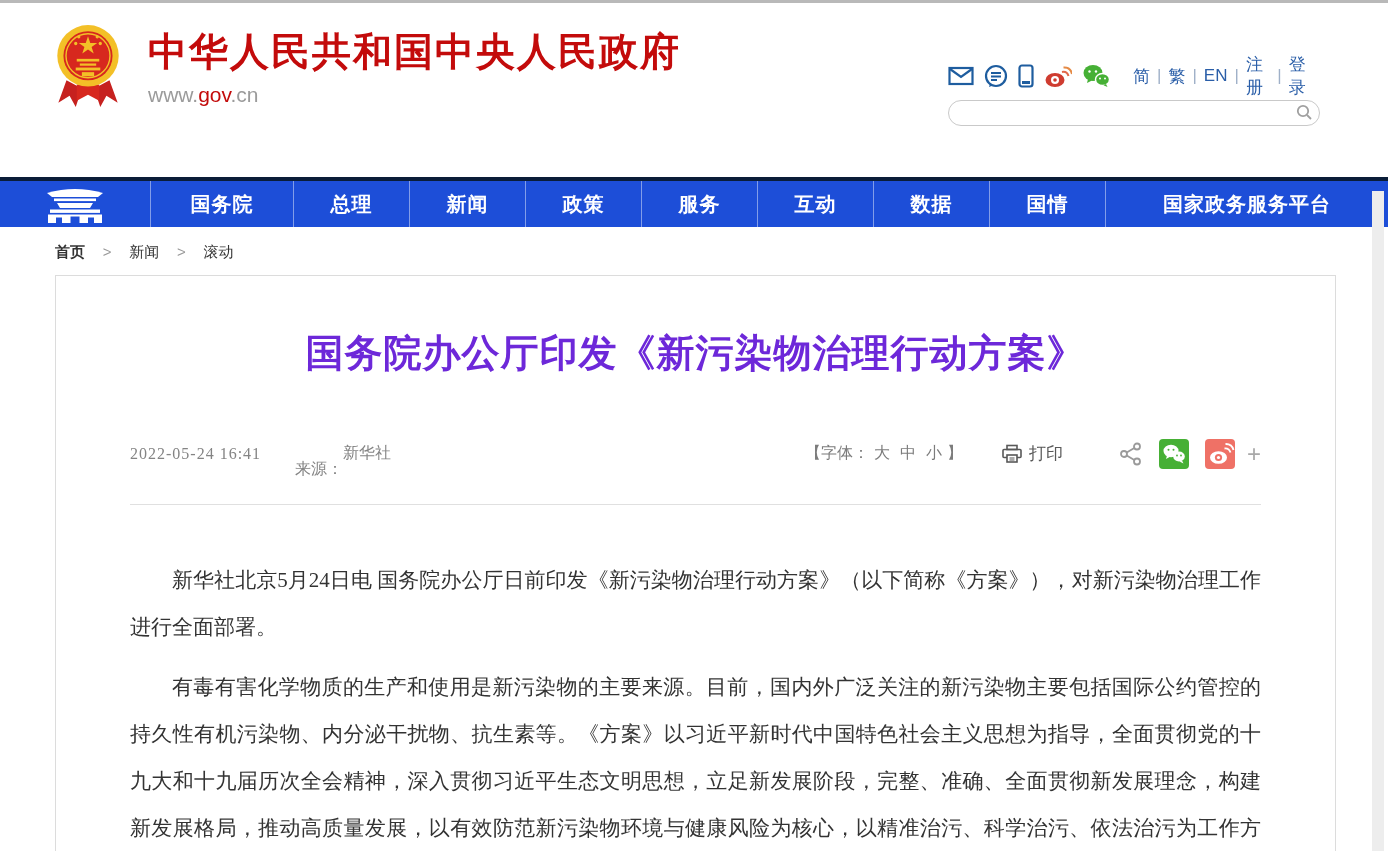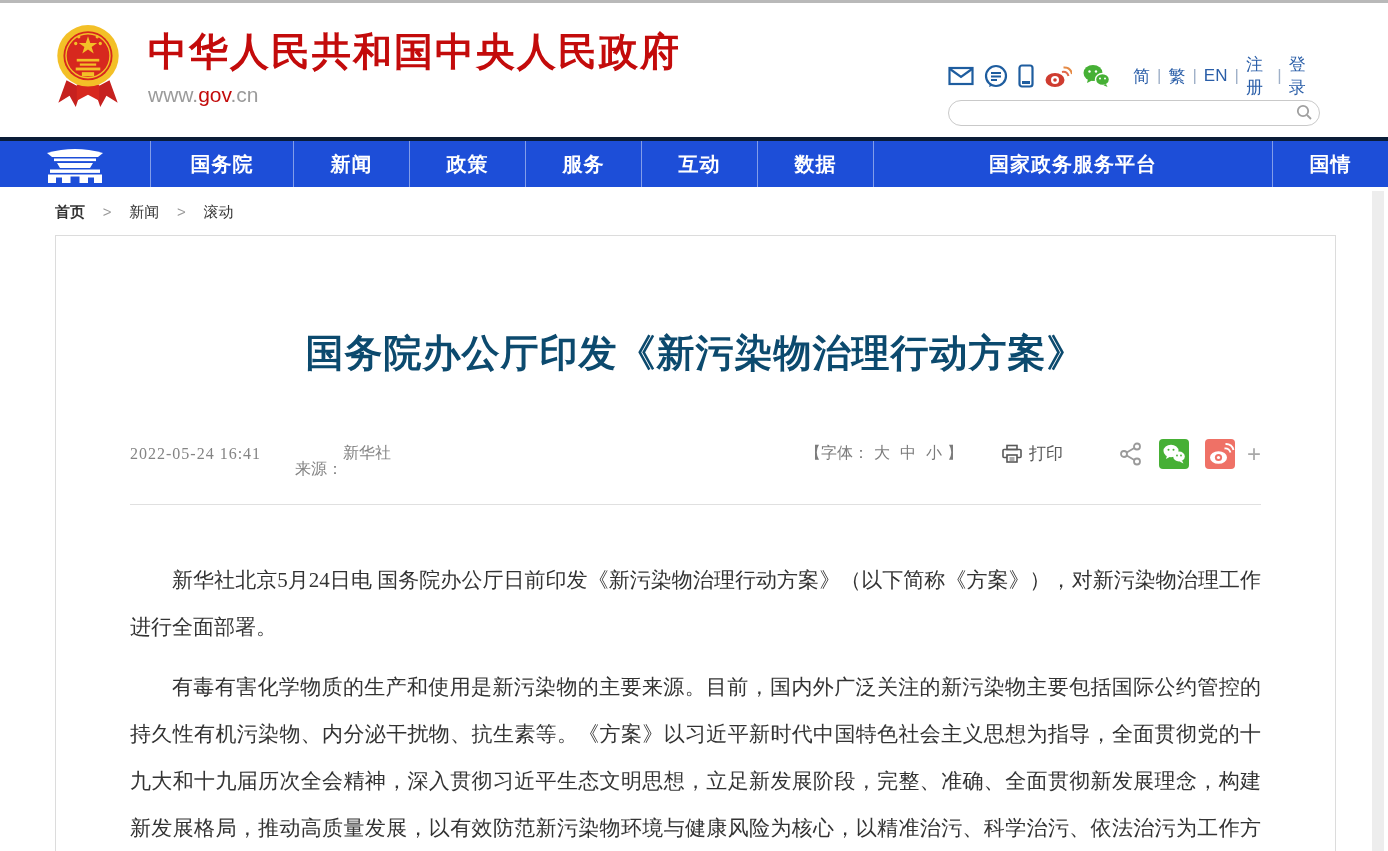--- a/index.html
+++ b/index.html
@@ -1,21 +1,21 @@
 <!DOCTYPE html>
 <html lang="zh"><head>
 <meta charset="utf-8">
 <style>
   * { margin:0; padding:0; box-sizing:border-box; }
   html,body { width:1388px; height:851px; overflow:hidden; background:#fff;
               font-family:"Liberation Sans", sans-serif; }
   .top-line { height:3px; background:#b9b9b9; }
 
   
-  .site-header { position:relative; height:134px; background:#fff; }
+  .site-header { position:relative; height:174px; background:#fff; }
   .logo-area { position:absolute; left:52px; top:10px; display:flex; align-items:flex-start; }
   .emblem { width:72px; height:88px; margin-top:8px; }
   .title-block { margin-left:24px; margin-top:12px; }
   .site-title { font-size:39px; font-weight:bold; color:#c30b0b; letter-spacing:2px;
                 font-family:"Liberation Sans", sans-serif; }
   .site-url { margin-top:4px; font-size:21px; color:#9b9b9b; font-family:"Liberation Sans", sans-serif; }
   .site-url .red { color:#c30b0b;margin-top:15px; }
 
   .header-right { position:absolute; right:68px; top:58px; width:372px; }
   .icon-row { display:flex; align-items:center; justify-content:flex-start; height:30px; }
@@ -40,22 +40,22 @@
   
   .breadcrumb { margin:16px 0 0 55px; font-size:15px; color:#333;
                 font-family:"Liberation Serif", serif; }
   .breadcrumb .home { font-weight:bold; cursor:pointer; }
   .breadcrumb .bsep { color:#999; margin:0 14px; font-family:"Liberation Sans", sans-serif; }
   .breadcrumb .bc { cursor:pointer; }
 
   
   .content-card { margin:13px 52px 0 55px; width:1281px; min-height:620px;
                   background:#fff; border:1px solid #dcdcdc; padding:52px 74px 60px 74px; }
-  .article-title { text-align:center; font-size:38px; font-weight:600; color:#0c4a6e;
-                   letter-spacing:1px; font-family:"Liberation Sans", sans-serif;margin-top:40px; }
+  .article-title { text-align:center; font-size:38px; font-weight:600; color:#6d28d9;
+                   letter-spacing:1px; font-family:"Liberation Sans", sans-serif; }
   .meta-row { margin-top:48px; display:flex; justify-content:space-between; align-items:center;
               font-size:16px; color:#848484; font-family:"Liberation Serif", serif; }
   .meta-left { display:flex; align-items:center;text-align:center; }
   .meta-date { letter-spacing:1px; }
   .meta-srclabel { margin-left:34px;margin-top:32px; }
   .meta-src { }
   .meta-right { display:flex; align-items:center; font-family:"Liberation Sans", sans-serif; }
   .font-ctrl { color:#7c7c7c; font-size:16px; display:flex; align-items:center;margin-left:8px; }
   .font-ctrl .fsz { cursor:pointer; margin:0 5px; }
   .print-btn { display:flex; align-items:center; margin-left:38px; cursor:pointer;
@@ -175,27 +175,28 @@
   <div class="nav-logo">
     <svg width="62" height="40" viewBox="0 0 60 40" fill="#fff">
       <path d="M2 9 Q30 1 58 9 L53 13 H7 Z"></path>
       <rect x="9" y="14.5" width="42" height="2.6"></rect>
       <path d="M12 19 H48 L45 24 H15 Z"></path>
       <rect x="5" y="25.5" width="50" height="3.4"></rect>
       <path d="M3 30.5 H57 V39 H49 V33.5 H43 V39 H34.5 V32.5 H25.5 V39 H17 V33.5 H11 V39 H3 Z"></path>
     </svg>
   </div>
   <a class="nav-item w1">国务院</a>
+  <a class="nav-item w2">总理</a>
   <a class="nav-item w2">新闻</a>
   <a class="nav-item w2">政策</a>
   <a class="nav-item w2">服务</a>
   <a class="nav-item w2">互动</a>
   <a class="nav-item w2">数据</a>
+  <a class="nav-item w2">国情</a>
   <a class="nav-item wlast">国家政务服务平台</a>
-  <a class="nav-item w2">国情</a>
 </nav>
 
 <div class="breadcrumb">
   <span class="home bc">首页</span>
   <span class="bsep">&gt;</span>
   <span class="bc">新闻</span>
   <span class="bsep">&gt;</span>
   <span class="bc">滚动</span>
 </div>
 

